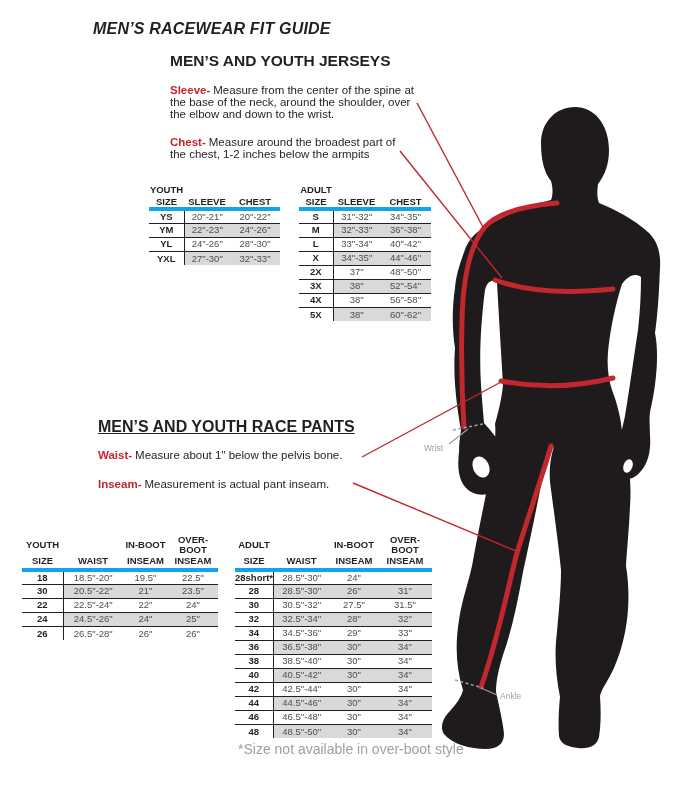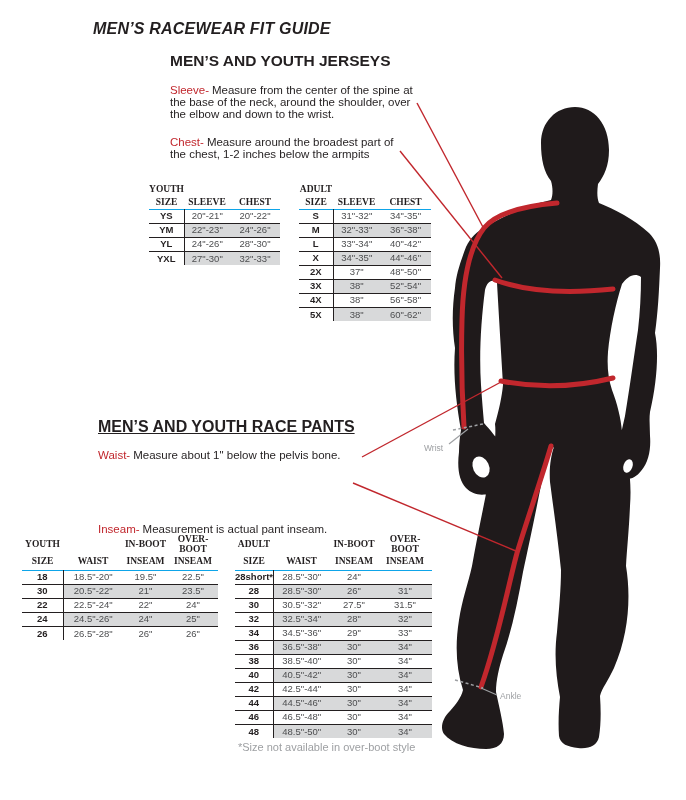--- a/index.html
+++ b/index.html
@@ -4,35 +4,35 @@
 <style>
   html,body{margin:0;padding:0;background:#ffffff;}
   .page{position:relative;width:686px;height:800px;background:#fff;overflow:hidden;
         font-family:"Liberation Sans",sans-serif;color:#231F20;}
   .abs{position:absolute;}
   .title{left:93px;top:20px;font-size:16px;font-weight:bold;font-style:italic;letter-spacing:.2px;white-space:nowrap;}
   .h2{font-size:15.5px;font-weight:bold;white-space:nowrap;}
   .h2.jerseys{left:170px;top:52px;}
   .h2.pants{left:98px;top:418px;font-size:16px;text-decoration:underline;}
   .para{font-size:11.5px;line-height:1.05;}
-  .para .lbl{color:#C1272D;font-weight:normal;margin-right:3px;}
+  .para .lbl{color:#C1272D;font-weight:bold;margin-right:3px;}
   .p-sleeve{left:170px;top:84px;width:258px;}
   .p-chest{left:170px;top:136px;width:232px;}
   .p-waist{left:98px;top:449px;white-space:nowrap;}
-  .p-inseam{left:98px;top:478px;white-space:nowrap;margin-top:45px;}
-  .footnote{left:238px;top:741px;font-size:11px;color:#9EA0A3;white-space:nowrap;}
+  .p-inseam{left:98px;top:478px;white-space:nowrap;}
+  .footnote{left:238px;top:741px;font-size:14px;color:#9EA0A3;white-space:nowrap;}
 
   
   .tblwrap{position:absolute;}
   .t-yj{left:149px;top:183px;width:131px;}
   .t-aj{left:299px;top:183px;width:132px;}
   .t-yp{left:22px;top:535px;width:196px;}
   .t-ap{left:235px;top:535px;width:197px;}
   table.fit{border-collapse:collapse;table-layout:fixed;width:100%;font-size:9.5px;}
-  table.fit thead{border-bottom:1px solid #0ea5e9;font-family:Liberation Serif, serif;}
+  table.fit thead{border-bottom:4px solid #0ea5e9;}
   table.fit th{font-weight:bold;color:#231F20;text-align:center;padding:0;line-height:1;}
   .t-yj thead tr,.t-aj thead tr{height:13px;}
   .t-yp thead tr,.t-ap thead tr{height:16px;}
   table.fit tbody tr{height:14px;}
   table.fit tbody tr + tr td{border-top:1px solid #231F20;}
   table.fit td{padding:0;text-align:center;line-height:1;color:#4D4E50;}
   table.fit td:first-child{font-weight:bold;color:#231F20;border-right:1.5px solid #231F20;text-align:center;}
   table.fit tbody tr.shade td:not(:first-child){background:#D8D9DA;}
   svg text{font-family:"Liberation Sans",sans-serif;}
 </style>

